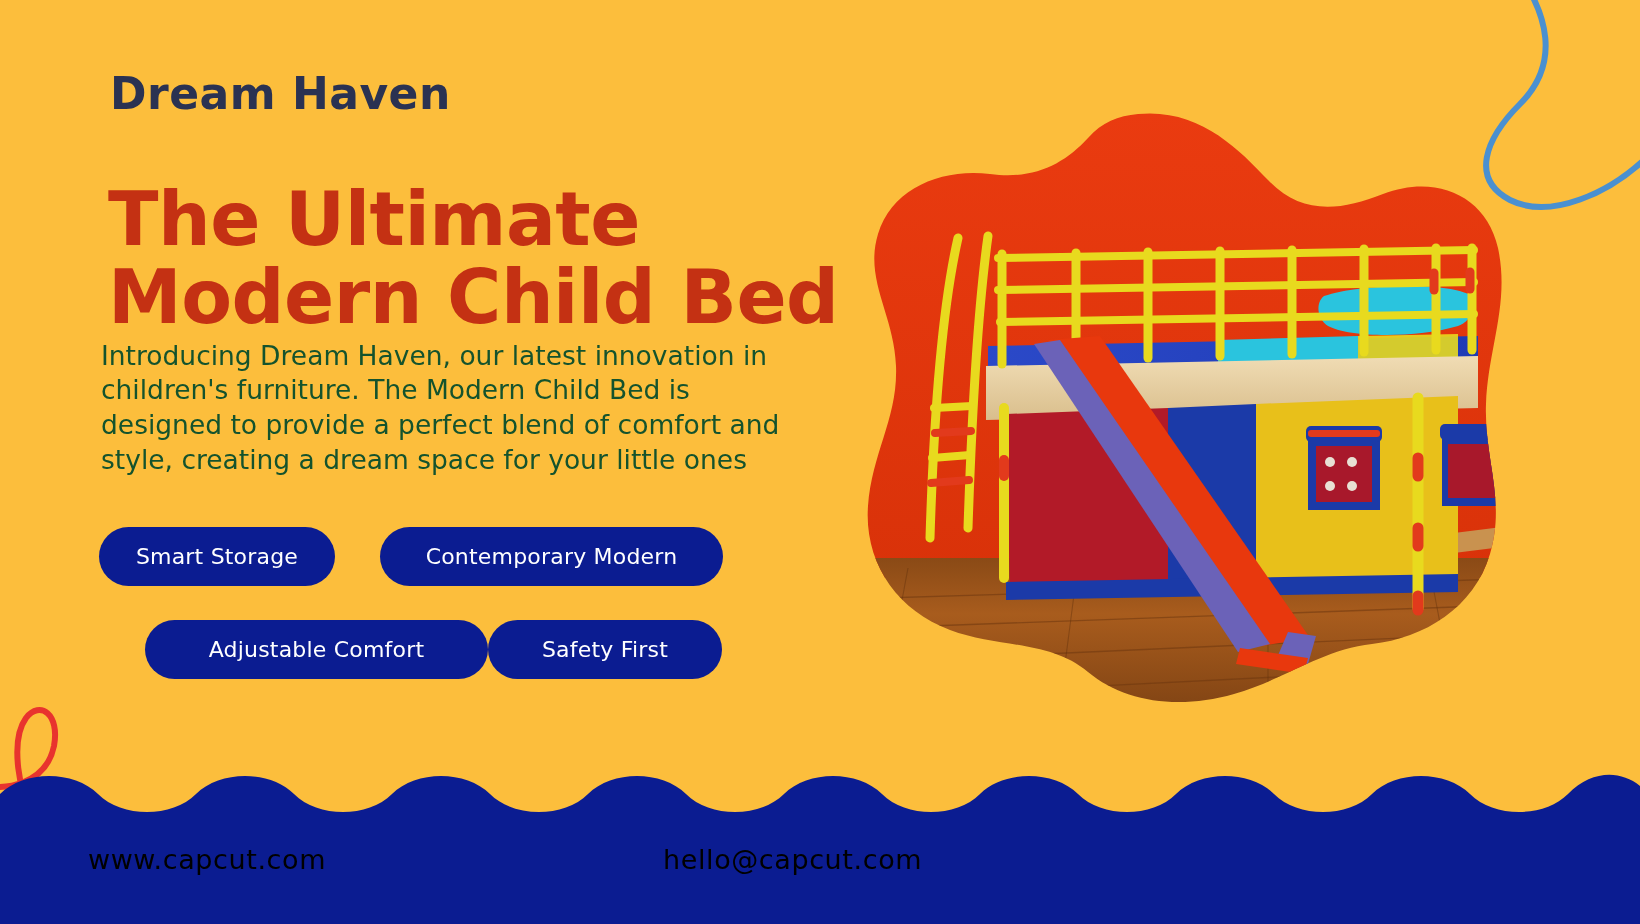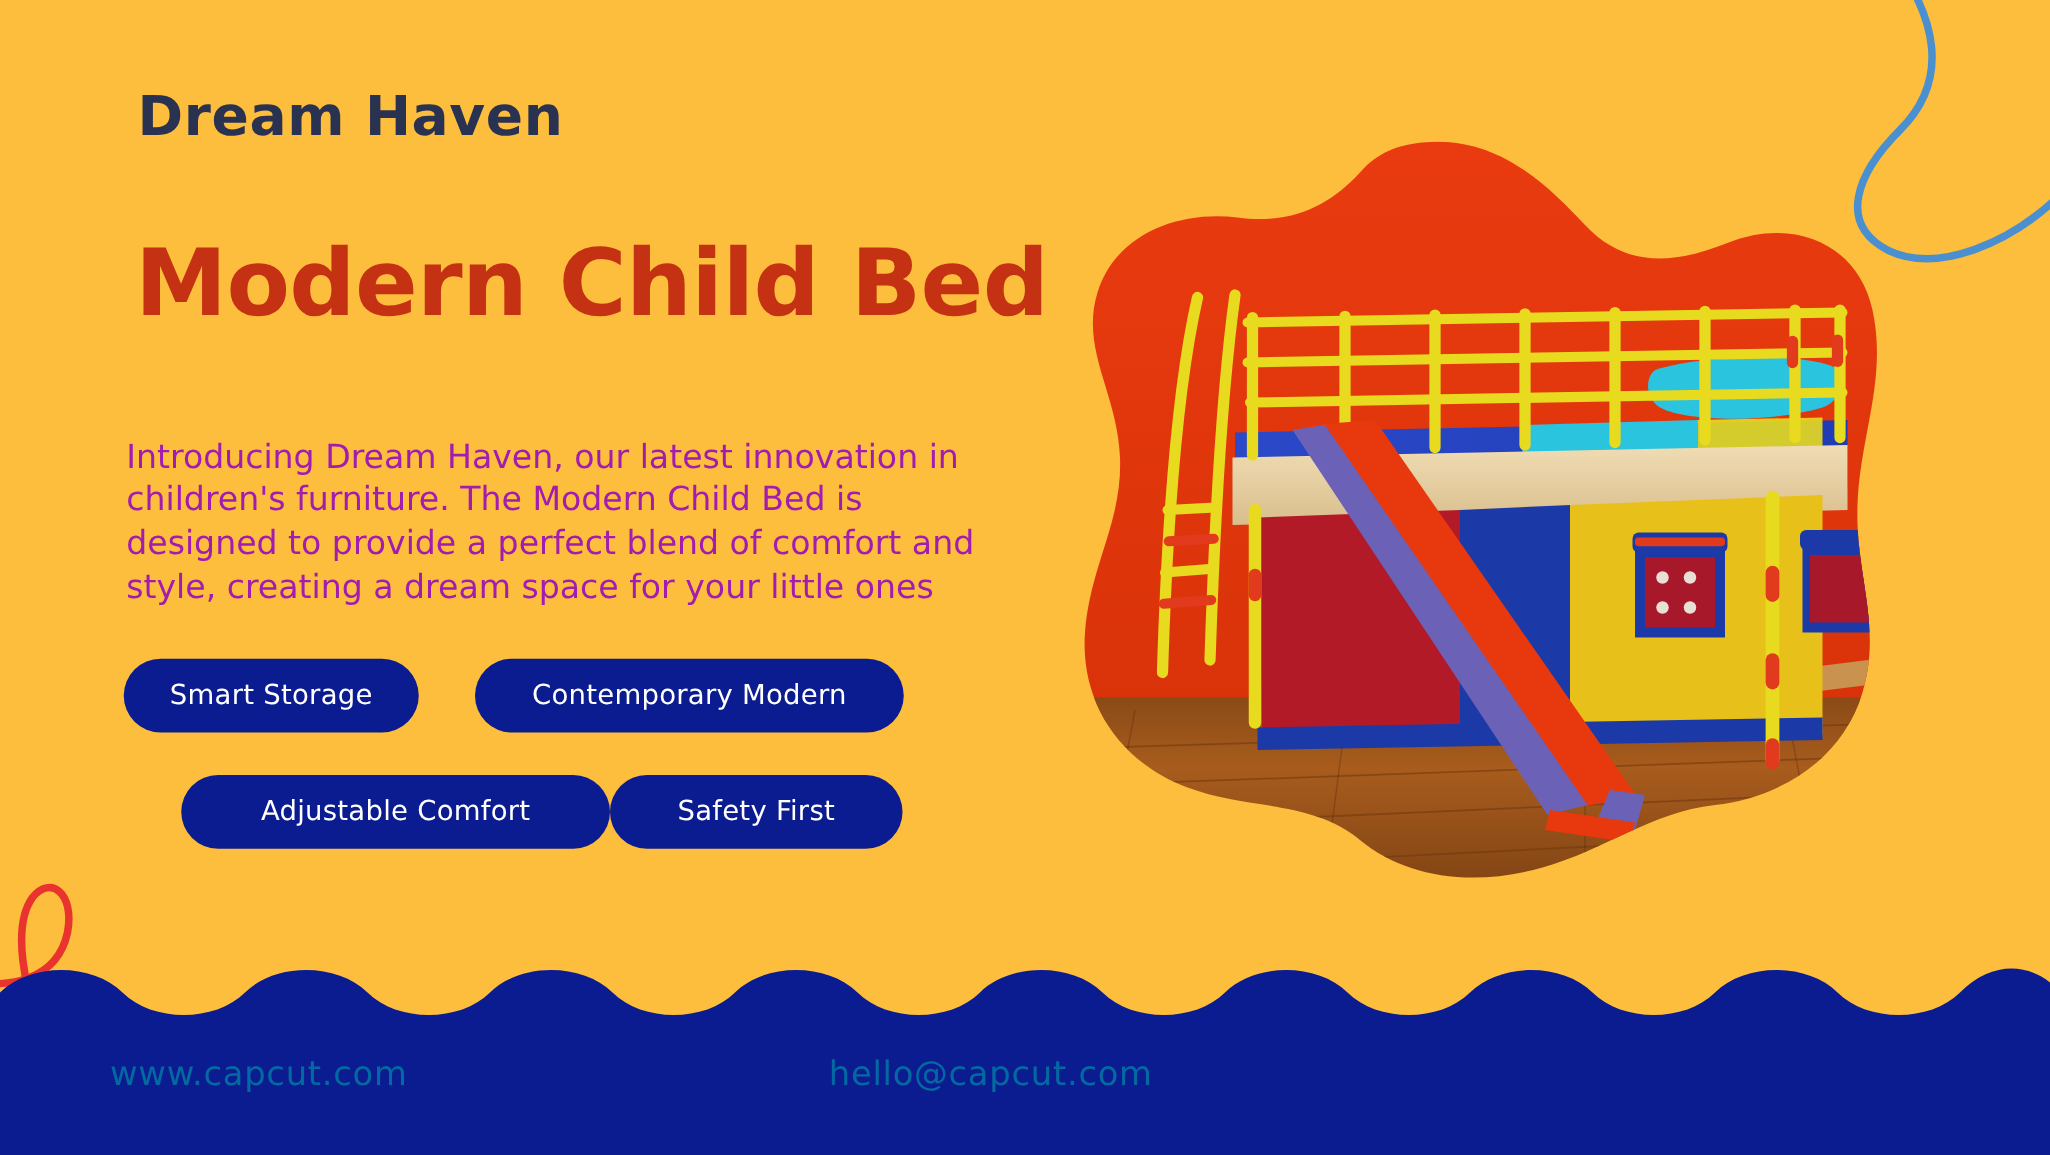--- a/index.html
+++ b/index.html
@@ -47,23 +47,23 @@
     line-height: 0.95;
     letter-spacing: -0.5px;
     font-family: "DejaVu Sans", sans-serif;
   }
   .headline .l1 { display: block; }
   .headline .l2 { display: block; margin-top: 8px; }
 
   .body-copy {
     position: absolute;
     left: 101px;
-    top: 322px;
+    top: 312px;
     width: 700px;
-    color: #a21caf;
+    color: #14532d;
     font-size: 26.5px;
     line-height: 1.31;
     font-family: "DejaVu Sans", sans-serif;
     font-weight: 400;
   }
 
   
   #features {
     position: absolute;
     left: 99px;
@@ -115,21 +115,21 @@
   }
   #footer-wave {
     position: absolute;
     left: 0;
     top: 0;
     width: 1640px;
     height: 200px;
   }
   .footer-text {
     position: absolute;
-    color: #0369a1;
+    color: #000000;
     font-size: 27px;
     letter-spacing: 0.6px;
     font-family: "DejaVu Sans", sans-serif;
     font-weight: 400;
     white-space: nowrap;
   }
   #footer-site  { left: 88px;  top: 120px; }
   #footer-email { left: 663px; top: 120px; }
   #footer-phone { left: 1256px; top: 119px; }
 </style>
@@ -146,20 +146,21 @@
 
   <div class="squiggle" id="red-squiggle">
     <svg viewBox="0 0 210 240" fill="none" xmlns="http://www.w3.org/2000/svg">
       <path d="M-20 100 C 10 108, 50 100, 58 62 C 64 30, 44 16, 30 34 C 14 56, 22 110, 40 140 C 58 170, 90 160, 110 166 C 132 172, 128 210, 126 250" stroke="#E8332E" stroke-width="6" fill="none" stroke-linecap="round"></path>
     </svg>
   </div>
 
   <div class="brand">Dream Haven</div>
 
   <h1 class="headline">
+    <span class="l1">The Ultimate</span>
     <span class="l2">Modern Child Bed</span>
   </h1>
 
   <p class="body-copy">Introducing Dream Haven, our latest innovation in children's furniture. The Modern Child Bed is designed to provide a perfect blend of comfort and style, creating a dream space for your little ones</p>
 
   <div id="features">
     <div class="pill-row">
       <div class="pill w1">Smart Storage</div>
       <div class="pill w2">Contemporary Modern</div>
     </div>

